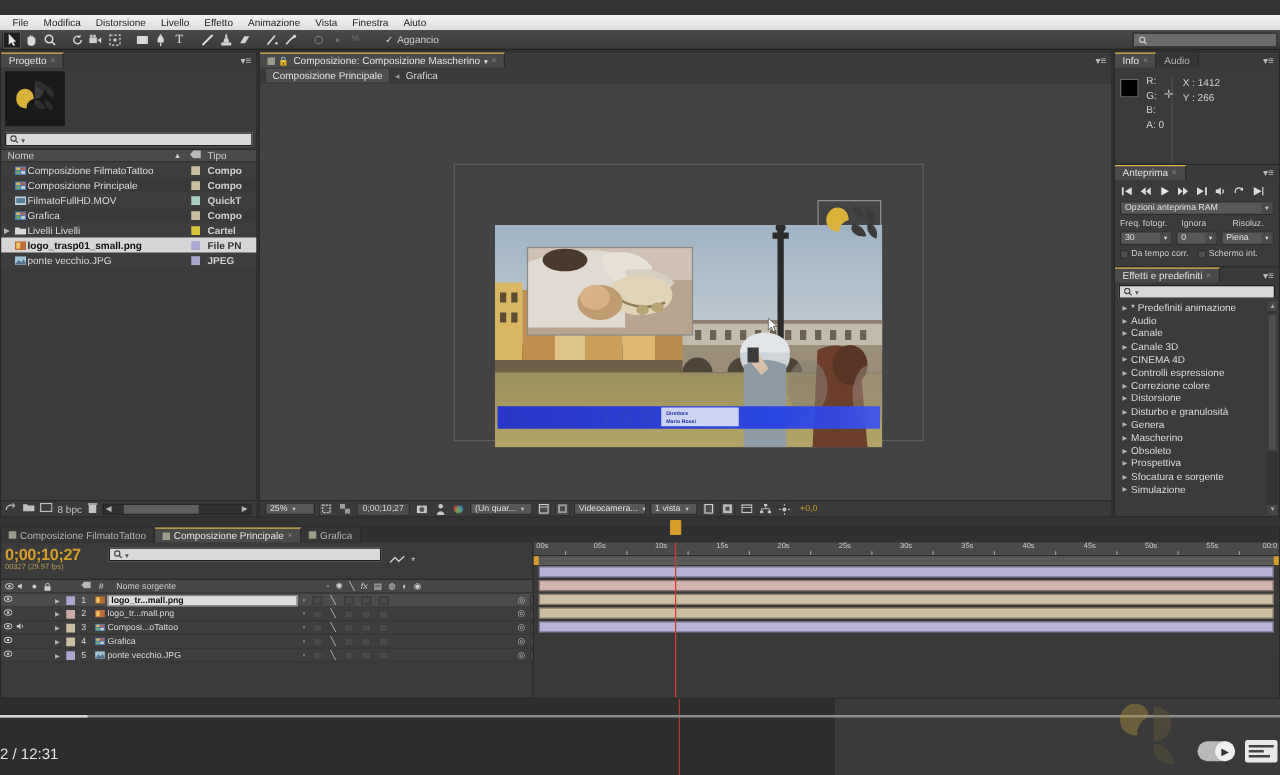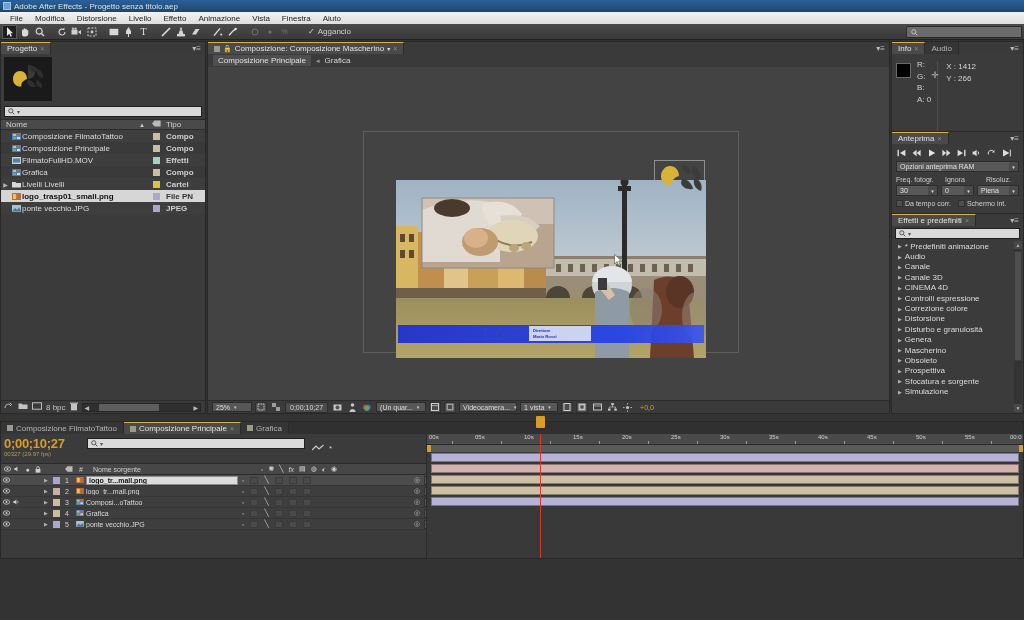--- a/index.html
+++ b/index.html
@@ -236,24 +236,20 @@
   .player .cc { position:absolute; right:2px; top:33px; width:26px; height:18px; background:#e8e8e8; border-radius:2px;
                 display:flex; flex-direction:column; justify-content:center; gap:2px; padding:3px;}
   .player .cc span { display:block; height:2px; background:#444;}
   .player .cc span:nth-child(1){width:100%;} .player .cc span:nth-child(2){width:60%;} .player .cc span:nth-child(3){width:85%;}
 </style>
 </head>
 <body>
 
 <div class="app">
 
-  <div class="titlebar">
-    <span class="tb-icon"></span>
-    <span class="tb-text">Adobe After Effects - Progetto senza titolo.aep</span>
-  </div>
 
   <div class="menubar">
     <span class="mi">File</span>
     <span class="mi">Modifica</span>
     <span class="mi">Distorsione</span>
     <span class="mi">Livello</span>
     <span class="mi">Effetto</span>
     <span class="mi">Animazione</span>
     <span class="mi">Vista</span>
     <span class="mi">Finestra</span>
@@ -454,21 +450,21 @@
         <span class="ico">
             <svg width="9" height="7" viewBox="0 0 9 7">
               <rect x="0" y="0" width="9" height="7" fill="#b8cfe0"></rect>
               <rect x="1" y="1.5" width="7" height="4" fill="#5b7f96"></rect>
             </svg>
           </span>
         <span class="nm">FilmatoFullHD.MOV</span>
         <span class="lbl">
             <i style="background:#a8cfc4"></i>
           </span>
-        <span class="ty">Effetti</span>
+        <span class="ty">QuickT</span>
       </div>
       <div class="prow">
         <span class="disc"></span>
         <span class="ico">
             <svg width="9" height="7" viewBox="0 0 9 7">
               <rect x="0" y="0" width="9" height="7" fill="#4f7fb8"></rect>
               <rect x="1" y="1" width="3" height="2" fill="#e0c04a"></rect>
               <rect x="5" y="1" width="3" height="2" fill="#cc5a4a"></rect>
               <rect x="1" y="4" width="3" height="2" fill="#6fb05a"></rect>
               <rect x="5" y="4" width="3" height="2" fill="#d8d8d8"></rect>
@@ -1361,14 +1357,38 @@
         <div class="trow">
             <span class="tbar" style="left:4px;right:4px;background:#b7b2d8"></span>
           </div>
       </div>
       <div class="playhead" style="left:113px;">
         <span class="head"></span>
       </div>
     </div>
   </div>
 
+  <div class="player">
+    <div class="vid-left"></div>
+    <div class="vid-right"></div>
+    <div class="redline"></div>
+    <div class="scrub">
+      <span class="played"></span>
+    </div>
+    <div class="time">2 / 12:31</div>
+    <div class="wm">
+      <svg width="56" height="55" viewBox="0 0 56 55">
+        <path d="M30 4 C38 4 44 10 44 18 C44 26 38 32 30 32 C30 22 30 12 30 4 Z" fill="#7a6a3a" opacity=".55"></path>
+        <path d="M26 12 C26 6 21 2 15 2 C8 2 3 8 3 15 C3 23 10 28 17 27 C16 22 19 16 26 12 Z" fill="#b09437" opacity=".75"></path>
+        <path d="M30 34 C38 34 45 40 46 50 C38 51 31 46 30 40 Z" fill="#6f6136" opacity=".5"></path>
+      </svg>
+    </div>
+    <div class="toggle">
+      <span class="knob">▶</span>
+    </div>
+    <div class="cc">
+      <span></span>
+        <span></span>
+        <span></span>
+    </div>
+  </div>
 
 </div>
 
 </body></html>

